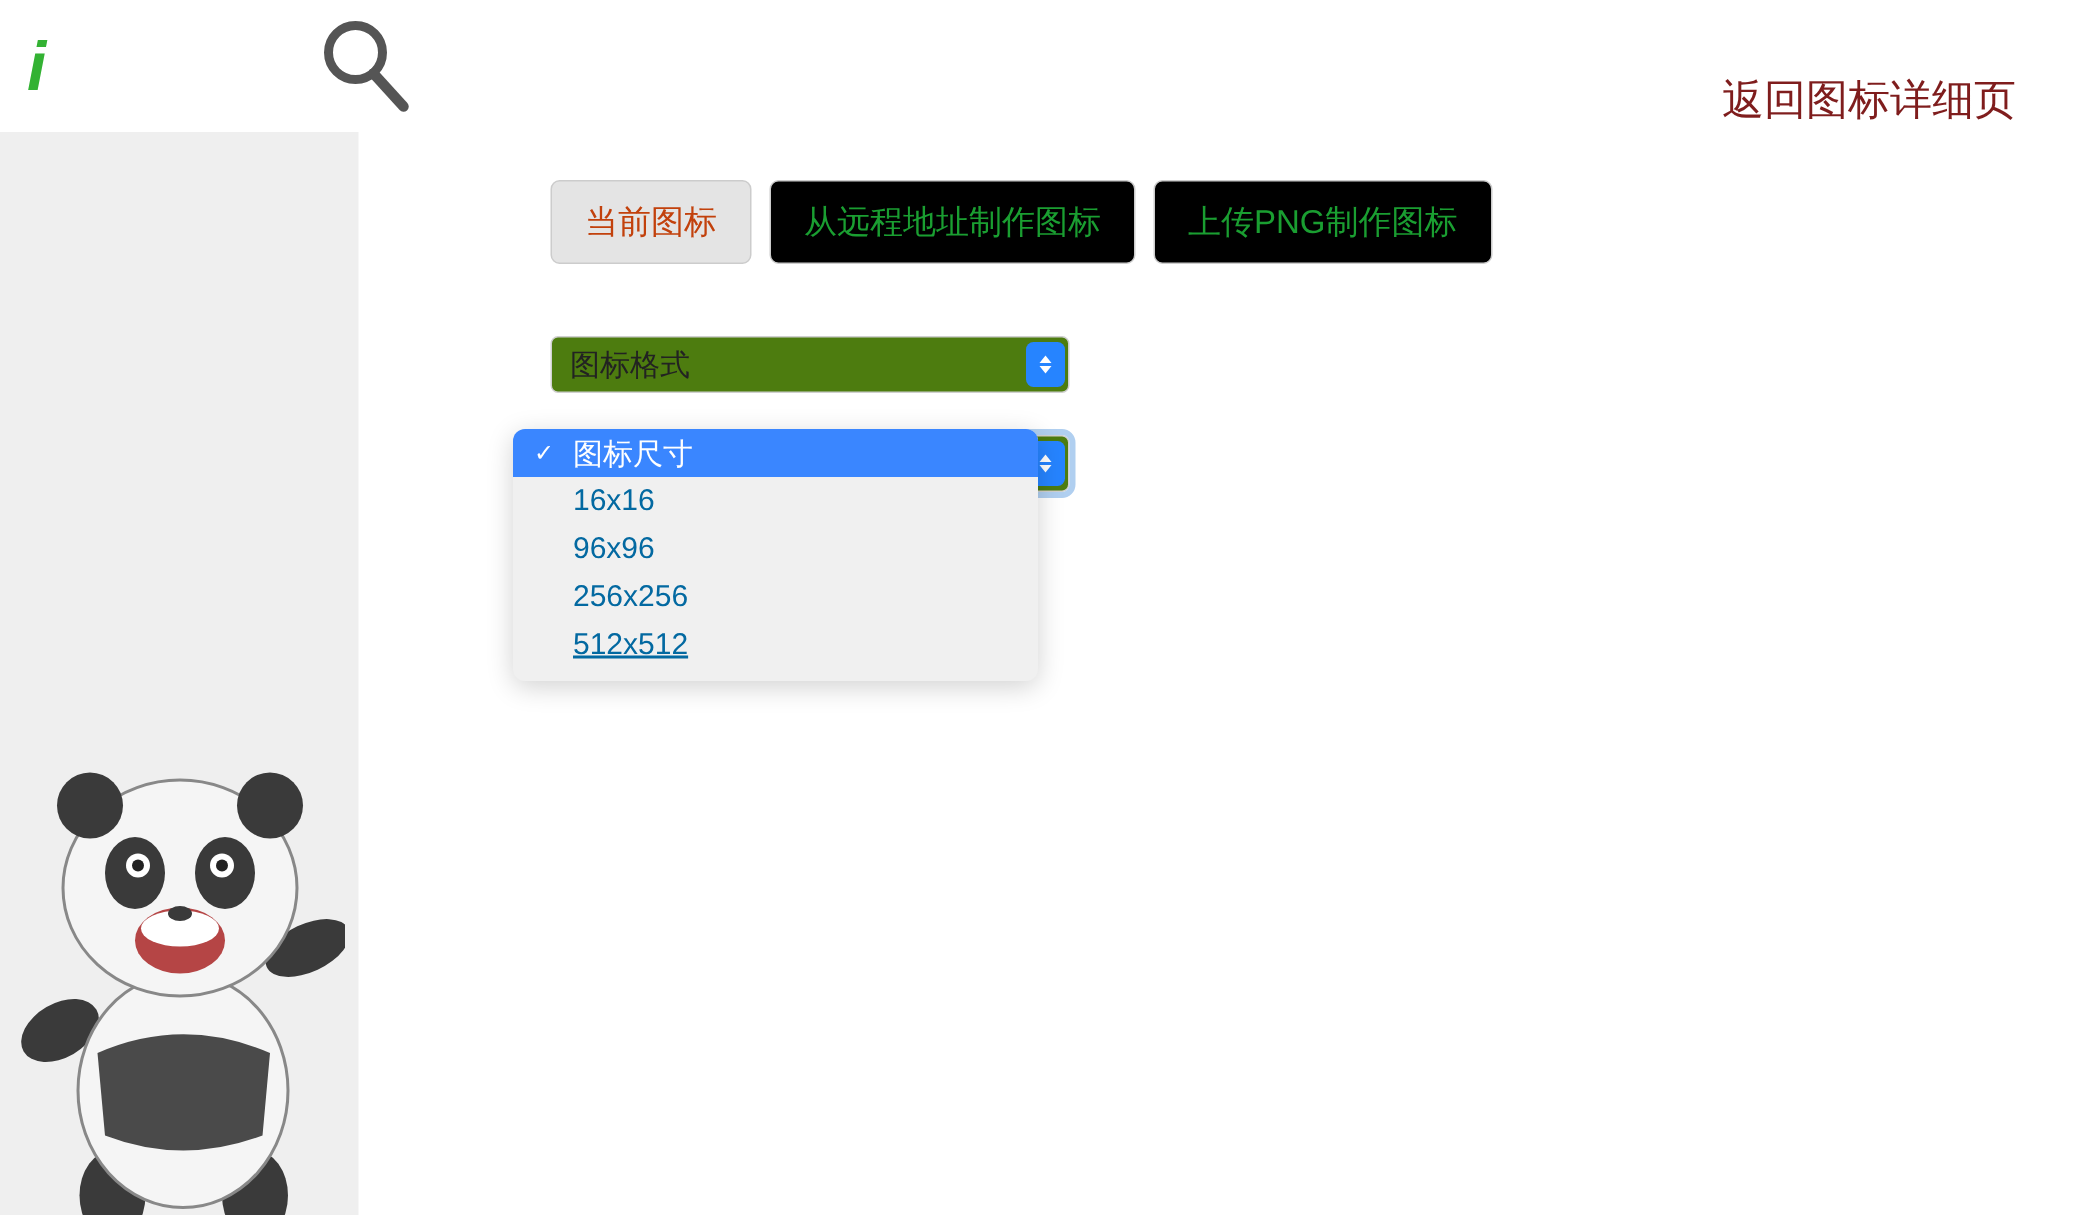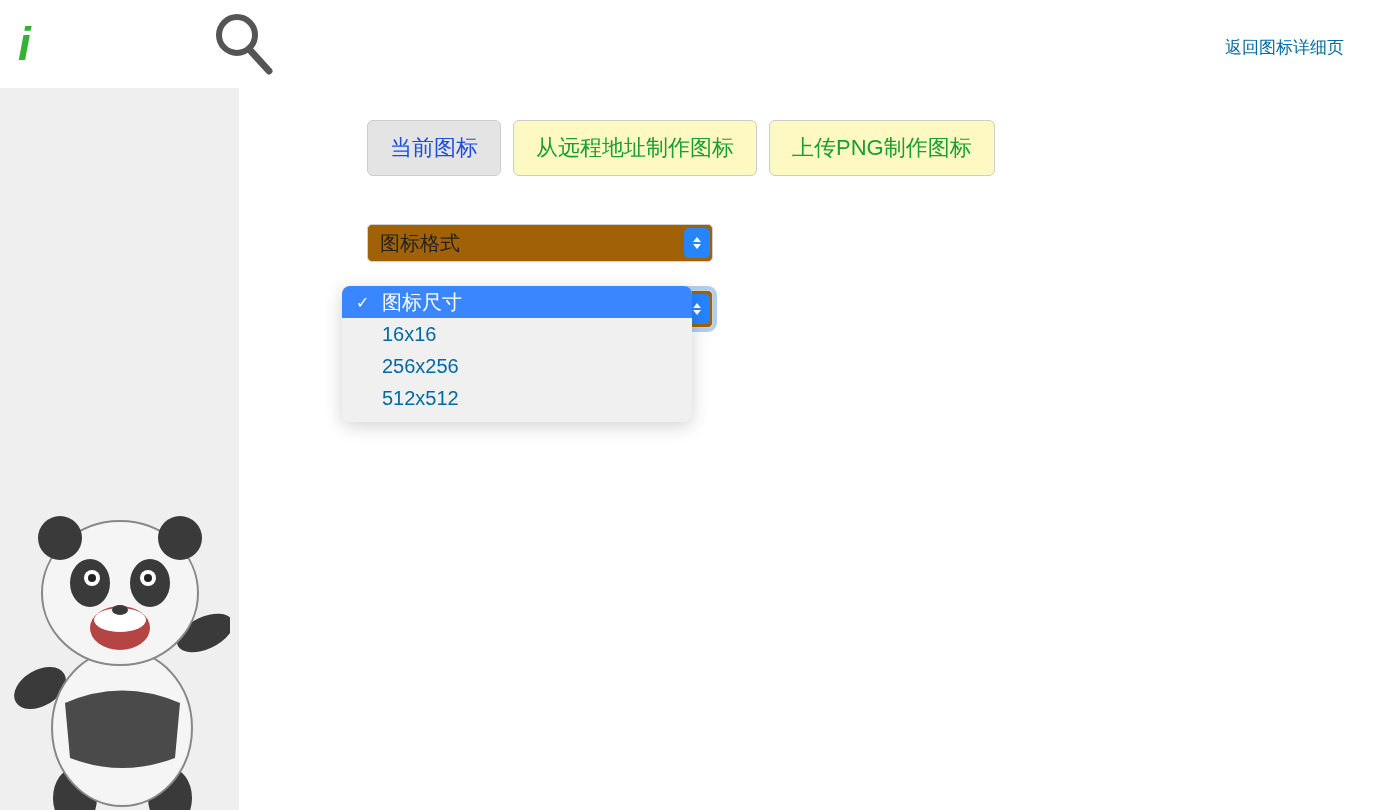--- a/index.html
+++ b/index.html
@@ -30,23 +30,23 @@
       font-style: italic;
       margin-right: 4px;
       font-size: 46px;
     }
     .search-icon-wrap {
       margin-left: 176px;
     }
     .back-link {
       position: absolute;
       right: 44px;
-      top: 36px;
-      color: #0369a1;
-      font-size: 17px;
+      top: 48px;
+      color: #7f1d1d;
+      font-size: 28px;
       font-weight: 500;
       cursor: pointer;
     }
     .main {
       display: flex;
       height: calc(100% - 88px);
     }
     .sidebar {
       width: 239px;
       background: #efefef;
@@ -67,44 +67,44 @@
     .tabs {
       display: flex;
       gap: 12px;
     }
     .tab {
       padding: 12px 22px;
       border: 1px solid #ccc;
       border-radius: 6px;
       font-size: 22px;
       cursor: pointer;
-      background: #fef9c3;
+      background: #000000;
       color: #1a9e31;
       font-weight: 500;
     }
     .tab.active {
       background: #e4e4e4;
-      color: #1d4ed8;
+      color: #c2410c;
       text-align: right;
     }
     .selects {
       margin-top: 48px;
       display: flex;
       flex-direction: column;
       gap: 28px;
       position: relative;
     }
     .select-row {
       display: flex;
       align-items: center;
       width: 346px;
       height: 38px;
       border: 1px solid #d0d0d0;
       border-radius: 5px;
-      background: #a16207;
+      background: #4d7c0f;
       position: relative;
     }
     .select-row.focused {
       outline: 4px solid #b0cff0;
     }
     .select-label {
       flex: 1;
       padding-left: 12px;
       font-size: 20px;
       color: #222;
@@ -145,21 +145,21 @@
     .dropdown-item.selected {
       background: #3a86ff;
       color: #fff;
     }
     .dropdown-item.selected::before {
       content: "✓";
       position: absolute;
       left: 14px;
       font-size: 16px;
     }
-    .dropdown-item:last-child { margin-bottom: 8px; }
+    .dropdown-item:last-child { margin-bottom: 8px; text-decoration: underline; }
     .chev { width: 0; height: 0; border-left: 4px solid transparent; border-right: 4px solid transparent; }
     .chev-up { border-bottom: 5px solid #fff; }
     .chev-down { border-top: 5px solid #fff; }
   </style>
 </head>
 <body>
 
 <div class="header">
   <div class="logo">
     <span class="logo-i">i</span>
@@ -225,18 +225,19 @@
         <div class="select-label">图标尺寸</div>
         <div class="select-button">
           <div class="chev chev-up"></div>
           <div class="chev chev-down"></div>
         </div>
       </div>
 
       <div class="dropdown">
         <div class="dropdown-item selected">图标尺寸</div>
         <div class="dropdown-item">16x16</div>
+        <div class="dropdown-item">96x96</div>
         <div class="dropdown-item">256x256</div>
         <div class="dropdown-item">512x512</div>
       </div>
     </div>
   </div>
 </div>
 
 </body></html>

